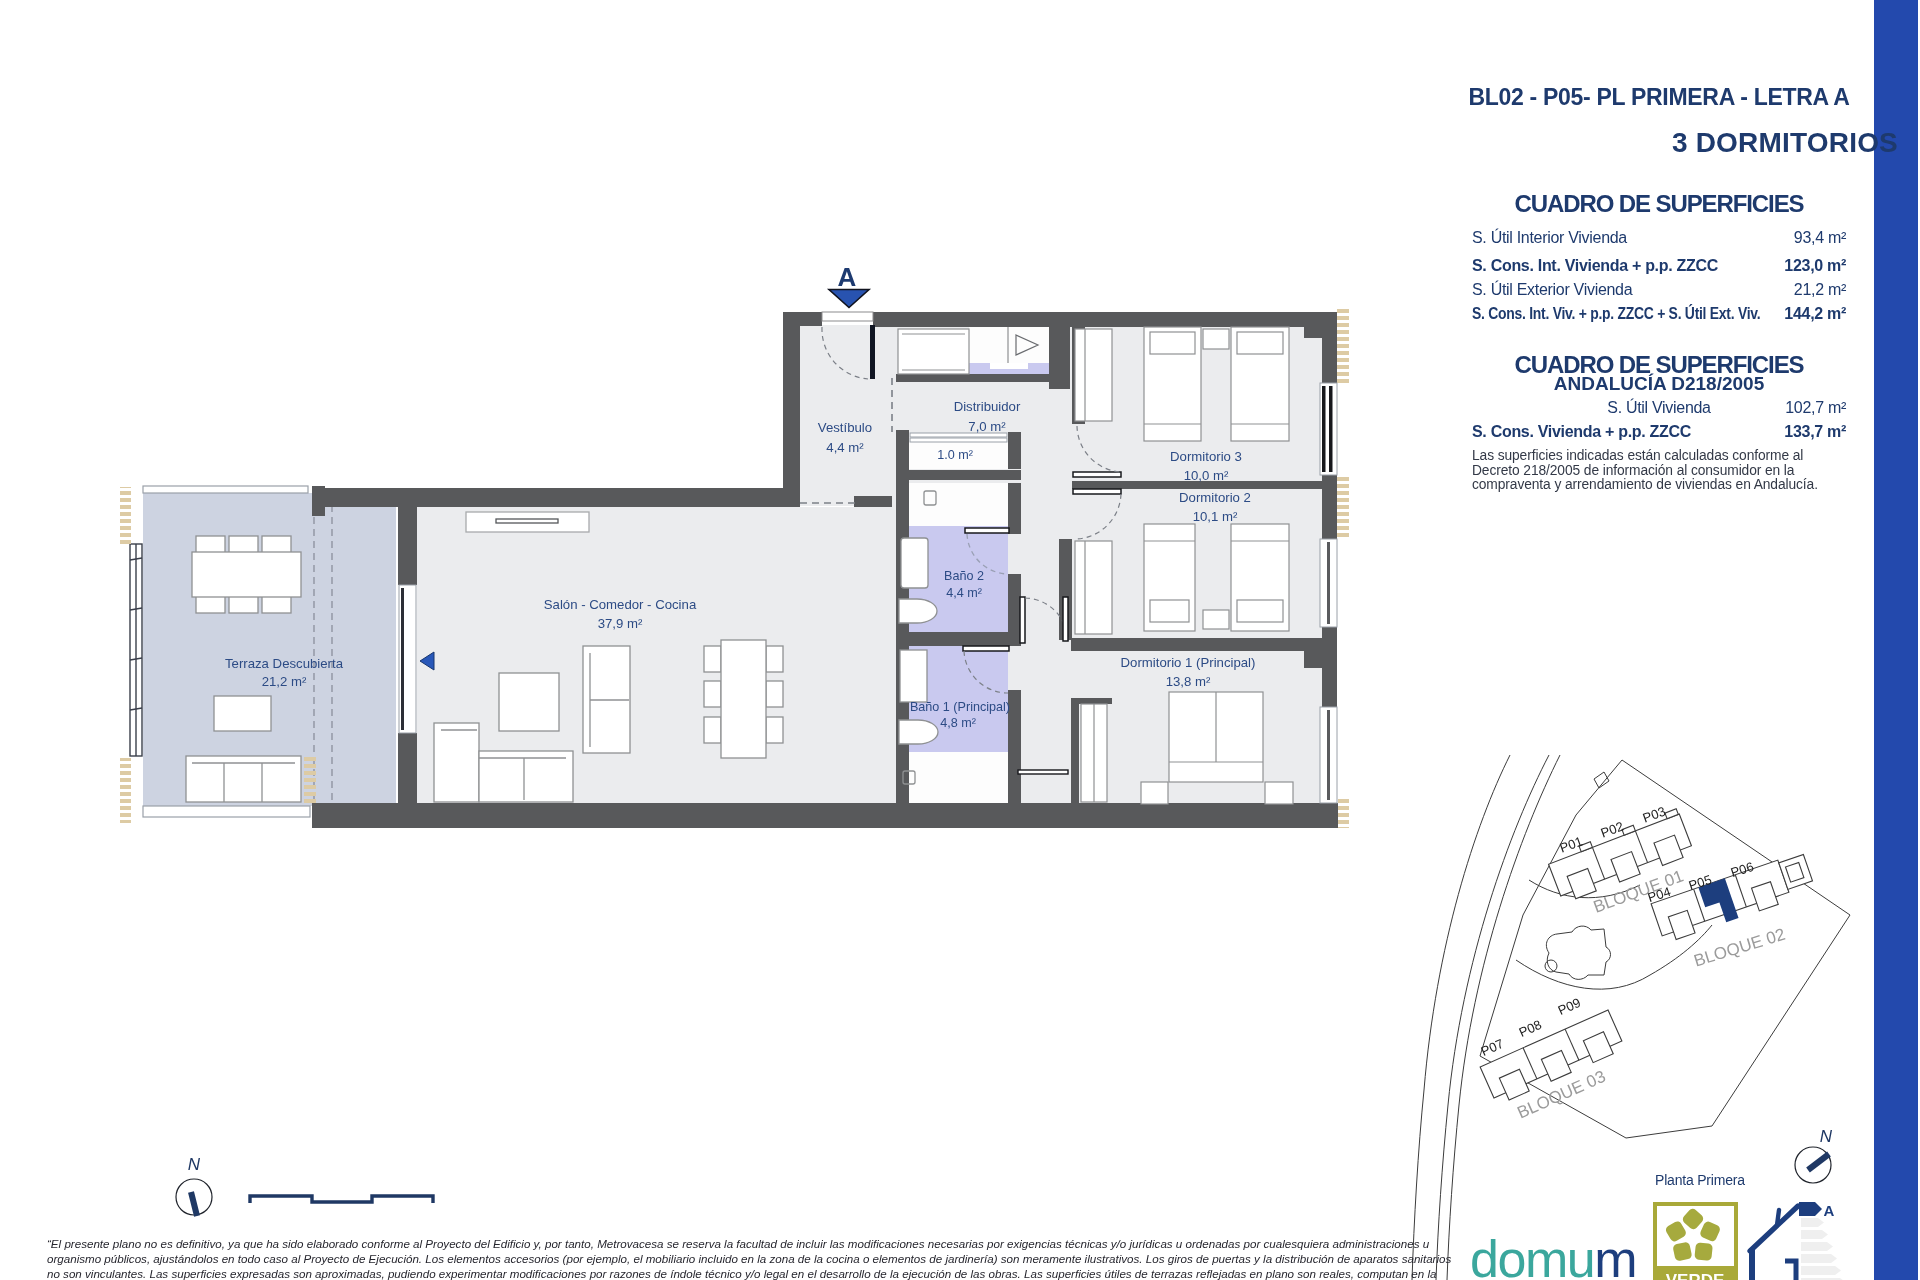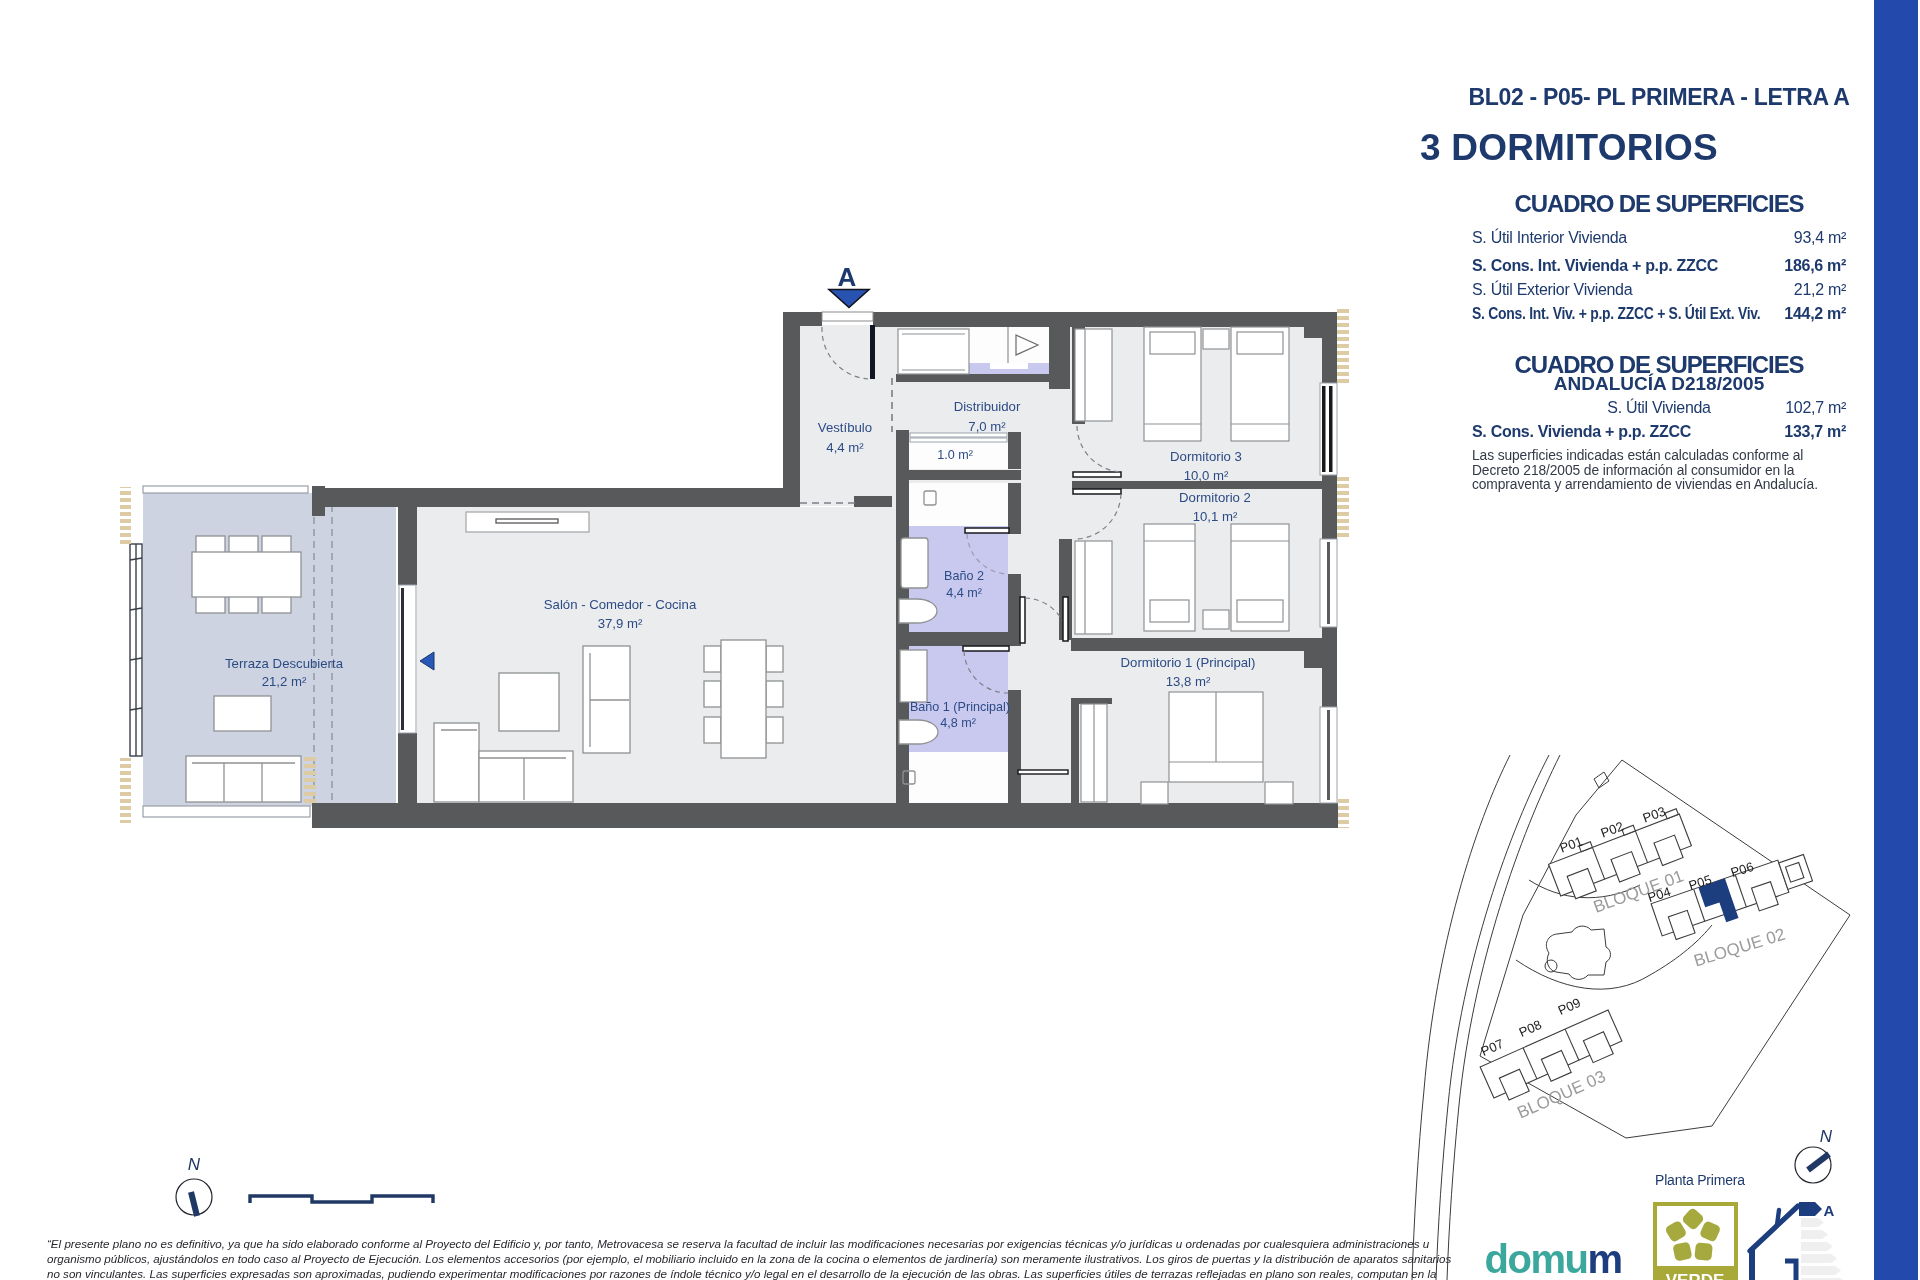--- a/index.html
+++ b/index.html
@@ -489,29 +489,29 @@
   <path d="M 1799 1202 L 1815 1202 L 1822 1209 L 1815 1216 L 1799 1216 Z" fill="#1d3e7e"></path>
   <text x="1829" y="1216" font-size="15" font-weight="bold" fill="#1d3e7e" text-anchor="middle">A</text>
 
   <path d="M 1752 1248 L 1752 1294" stroke="#1d3e7e" stroke-width="6" fill="none"></path>
   <path d="M 1785 1261 L 1796 1261 L 1796 1294" stroke="#1d3e7e" stroke-width="5" fill="none"></path>
 </g>
 </svg>
 
 <div class="abs navy" style="left:1420px;top:84px;width:478px;text-align:center;font-size:23px;font-weight:bold;letter-spacing:-0.3px;">BL02 - P05- PL PRIMERA - LETRA A</div>
 
-<div class="abs navy" style="left:1420px;top:127px;width:478px;text-align:left;font-size:37px;font-weight:bold;letter-spacing:0.2px;">3 DORMITORIOS</div>
+<div class="abs navy" style="left:1420px;top:127px;width:478px;text-align:right;font-size:28px;font-weight:bold;letter-spacing:0.2px;">3 DORMITORIOS</div>
 
 <div class="abs navy" style="left:1420px;top:190px;width:478px;text-align:center;font-size:24px;font-weight:bold;letter-spacing:-1.1px;">CUADRO DE SUPERFICIES</div>
 
 <div class="abs navy" style="left:1472px;top:229px;width:374px;font-size:16px;letter-spacing:-0.3px;">
 
   <div class="abs" style="left:0;top:0;width:374px;white-space:nowrap;"><span>S. Útil Interior Vivienda</span><span class="abs" style="right:0;">93,4 m²</span></div>
 
-  <div class="abs" style="left:0;top:28px;width:374px;white-space:nowrap;font-weight:bold;"><span>S. Cons. Int. Vivienda + p.p. ZZCC</span><span class="abs" style="right:0;">186,6 m²</span></div>
+  <div class="abs" style="left:0;top:28px;width:374px;white-space:nowrap;font-weight:bold;"><span>S. Cons. Int. Vivienda + p.p. ZZCC</span><span class="abs" style="right:0;">123,0 m²</span></div>
 
   <div class="abs" style="left:0;top:52px;width:374px;white-space:nowrap;"><span>S. Útil Exterior Vivienda</span><span class="abs" style="right:0;">21,2 m²</span></div>
 
   <div class="abs" style="left:0;top:76px;width:374px;white-space:nowrap;font-weight:bold;"><span style="display:inline-block;transform:scaleX(0.87);transform-origin:0 0;">S. Cons. Int. Viv. + p.p. ZZCC + S. Útil Ext. Viv.</span><span class="abs" style="right:0;">144,2 m²</span></div>
 </div>
 
 <div class="abs navy" style="left:1420px;top:351px;width:478px;text-align:center;font-size:24px;font-weight:bold;letter-spacing:-1.1px;">CUADRO DE SUPERFICIES</div>
 
 <div class="abs navy" style="left:1420px;top:373px;width:478px;text-align:center;font-size:19px;font-weight:bold;">ANDALUCÍA D218/2005</div>
 
@@ -520,17 +520,17 @@
   <div class="abs" style="left:0;top:0;width:374px;white-space:nowrap;text-align:center;"><span>S. Útil Vivienda</span><span class="abs" style="right:0;margin-left:48px;">102,7 m²</span></div>
 
   <div class="abs" style="left:0;top:24px;width:374px;white-space:nowrap;font-weight:bold;"><span>S. Cons. Vivienda + p.p. ZZCC</span><span class="abs" style="right:0;">133,7 m²</span></div>
 </div>
 
 <div class="abs" style="left:1472px;top:449px;width:372px;font-size:13.8px;line-height:14.6px;letter-spacing:-0.1px;color:#333947;">Las superficies indicadas están calculadas conforme al<br>Decreto 218/2005 de información al consumidor en la<br>compraventa y arrendamiento de viviendas en Andalucía.</div>
 
 <div class="abs navy" style="left:1655px;top:1172px;font-size:14px;font-weight:normal;letter-spacing:-0.2px;">Planta Primera</div>
 
 <div class="abs" style="left:1458px;top:1242px;width:190px;text-align:center;">
-  <div style="font-size:40px;font-weight:bold;letter-spacing:-1.5px;color:#3ba79d;line-height:35px;">domu<span style="color:#1d3e7e;">m</span></div>
+  <div style="font-size:52px;font-weight:normal;letter-spacing:-1.5px;color:#3ba79d;line-height:35px;">domu<span style="color:#1d3e7e;">m</span></div>
   <div style="font-size:13.5px;color:#3ba79d;margin-top:1px;letter-spacing:-0.2px;">compromiso sostenible</div>
 </div>
 
 <div class="abs" style="left:47px;top:1236px;width:1408px;font-size:11.6px;line-height:15.2px;font-style:italic;color:#26262e;">“El presente plano no es definitivo, ya que ha sido elaborado conforme al Proyecto del Edificio y, por tanto, Metrovacesa se reserva la facultad de incluir las modificaciones necesarias por exigencias técnicas y/o jurídicas u ordenadas por cualesquiera administraciones u organismo públicos, ajustándolos en todo caso al Proyecto de Ejecución. Los elementos accesorios (por ejemplo, el mobiliario incluido en la zona de la cocina o elementos de jardinería) son meramente ilustrativos. Los giros de puertas y la distribución de aparatos sanitarios no son vinculantes. Las superficies expresadas son aproximadas, pudiendo experimentar modificaciones por razones de índole técnico y/o legal en el desarrollo de la ejecución de las obras. Las superficies útiles de terrazas reflejadas en plano son reales, computan en la superficie útil total de VP (Calificación Provisional) según normativa vigente. La clasificación final de los sellos de sostenibilidad se obtendrán tras el desarrollo del Proyecto de Ejecución.”</div>
 
 </body></html>

